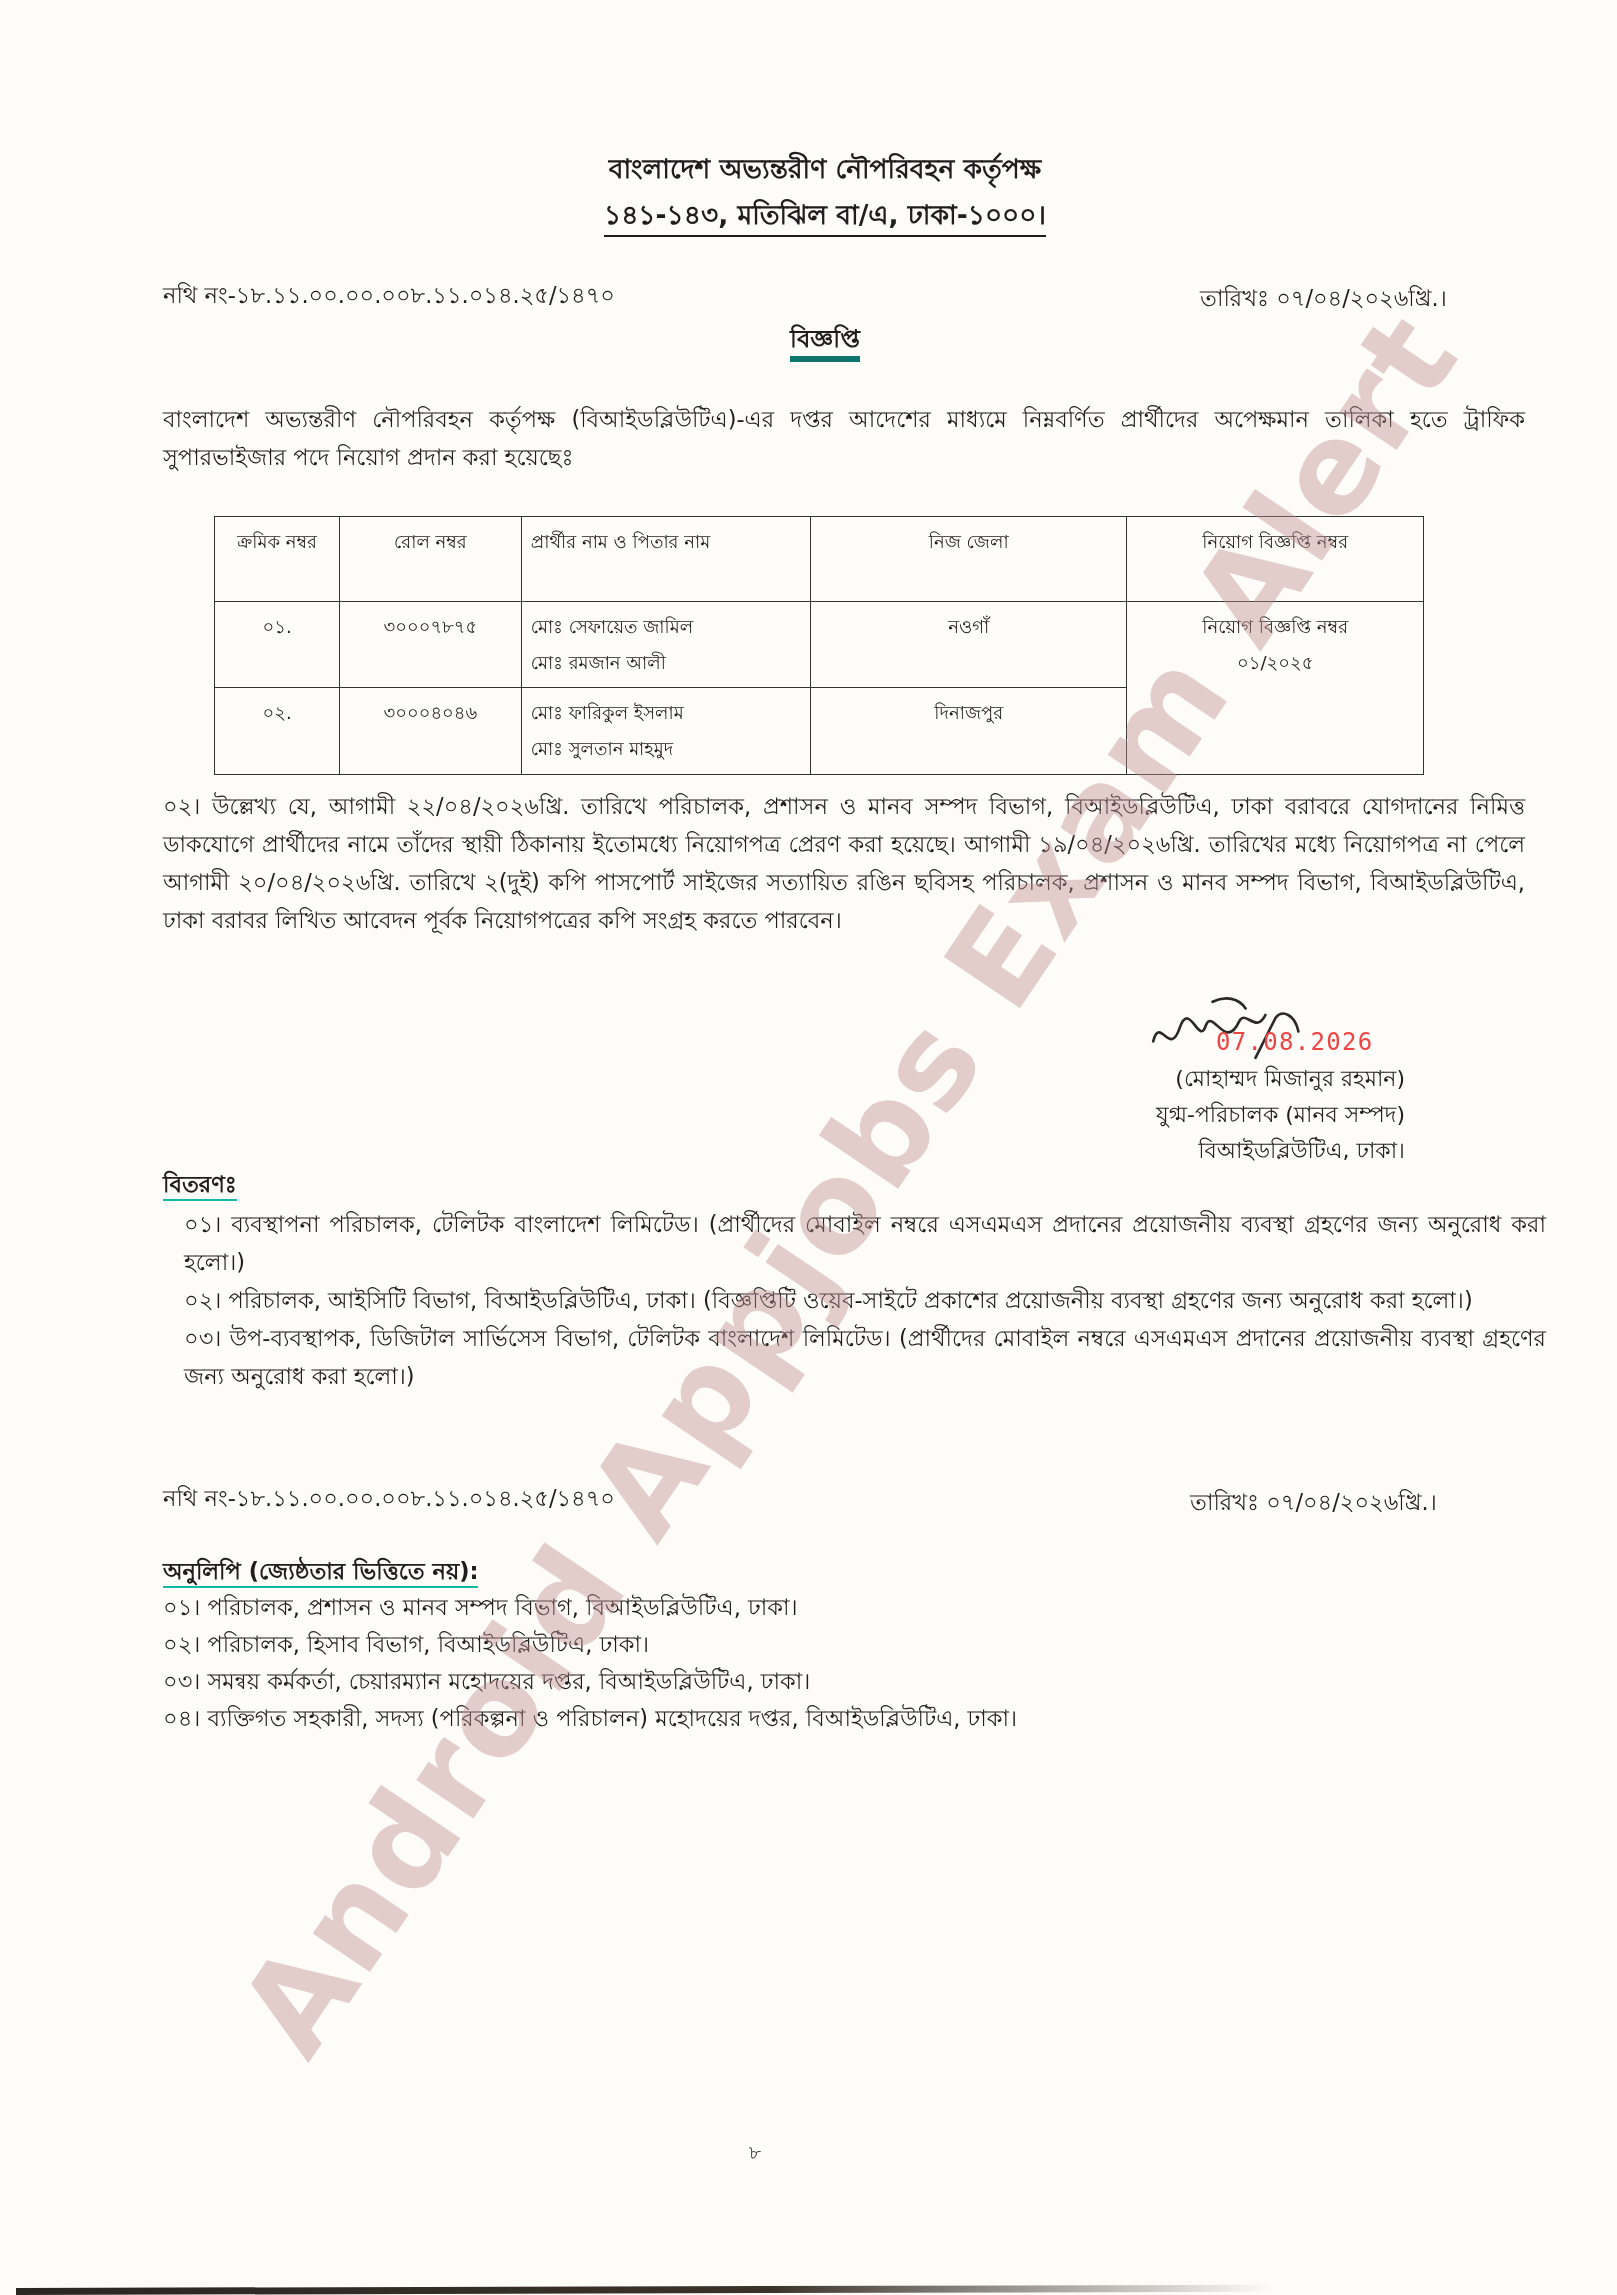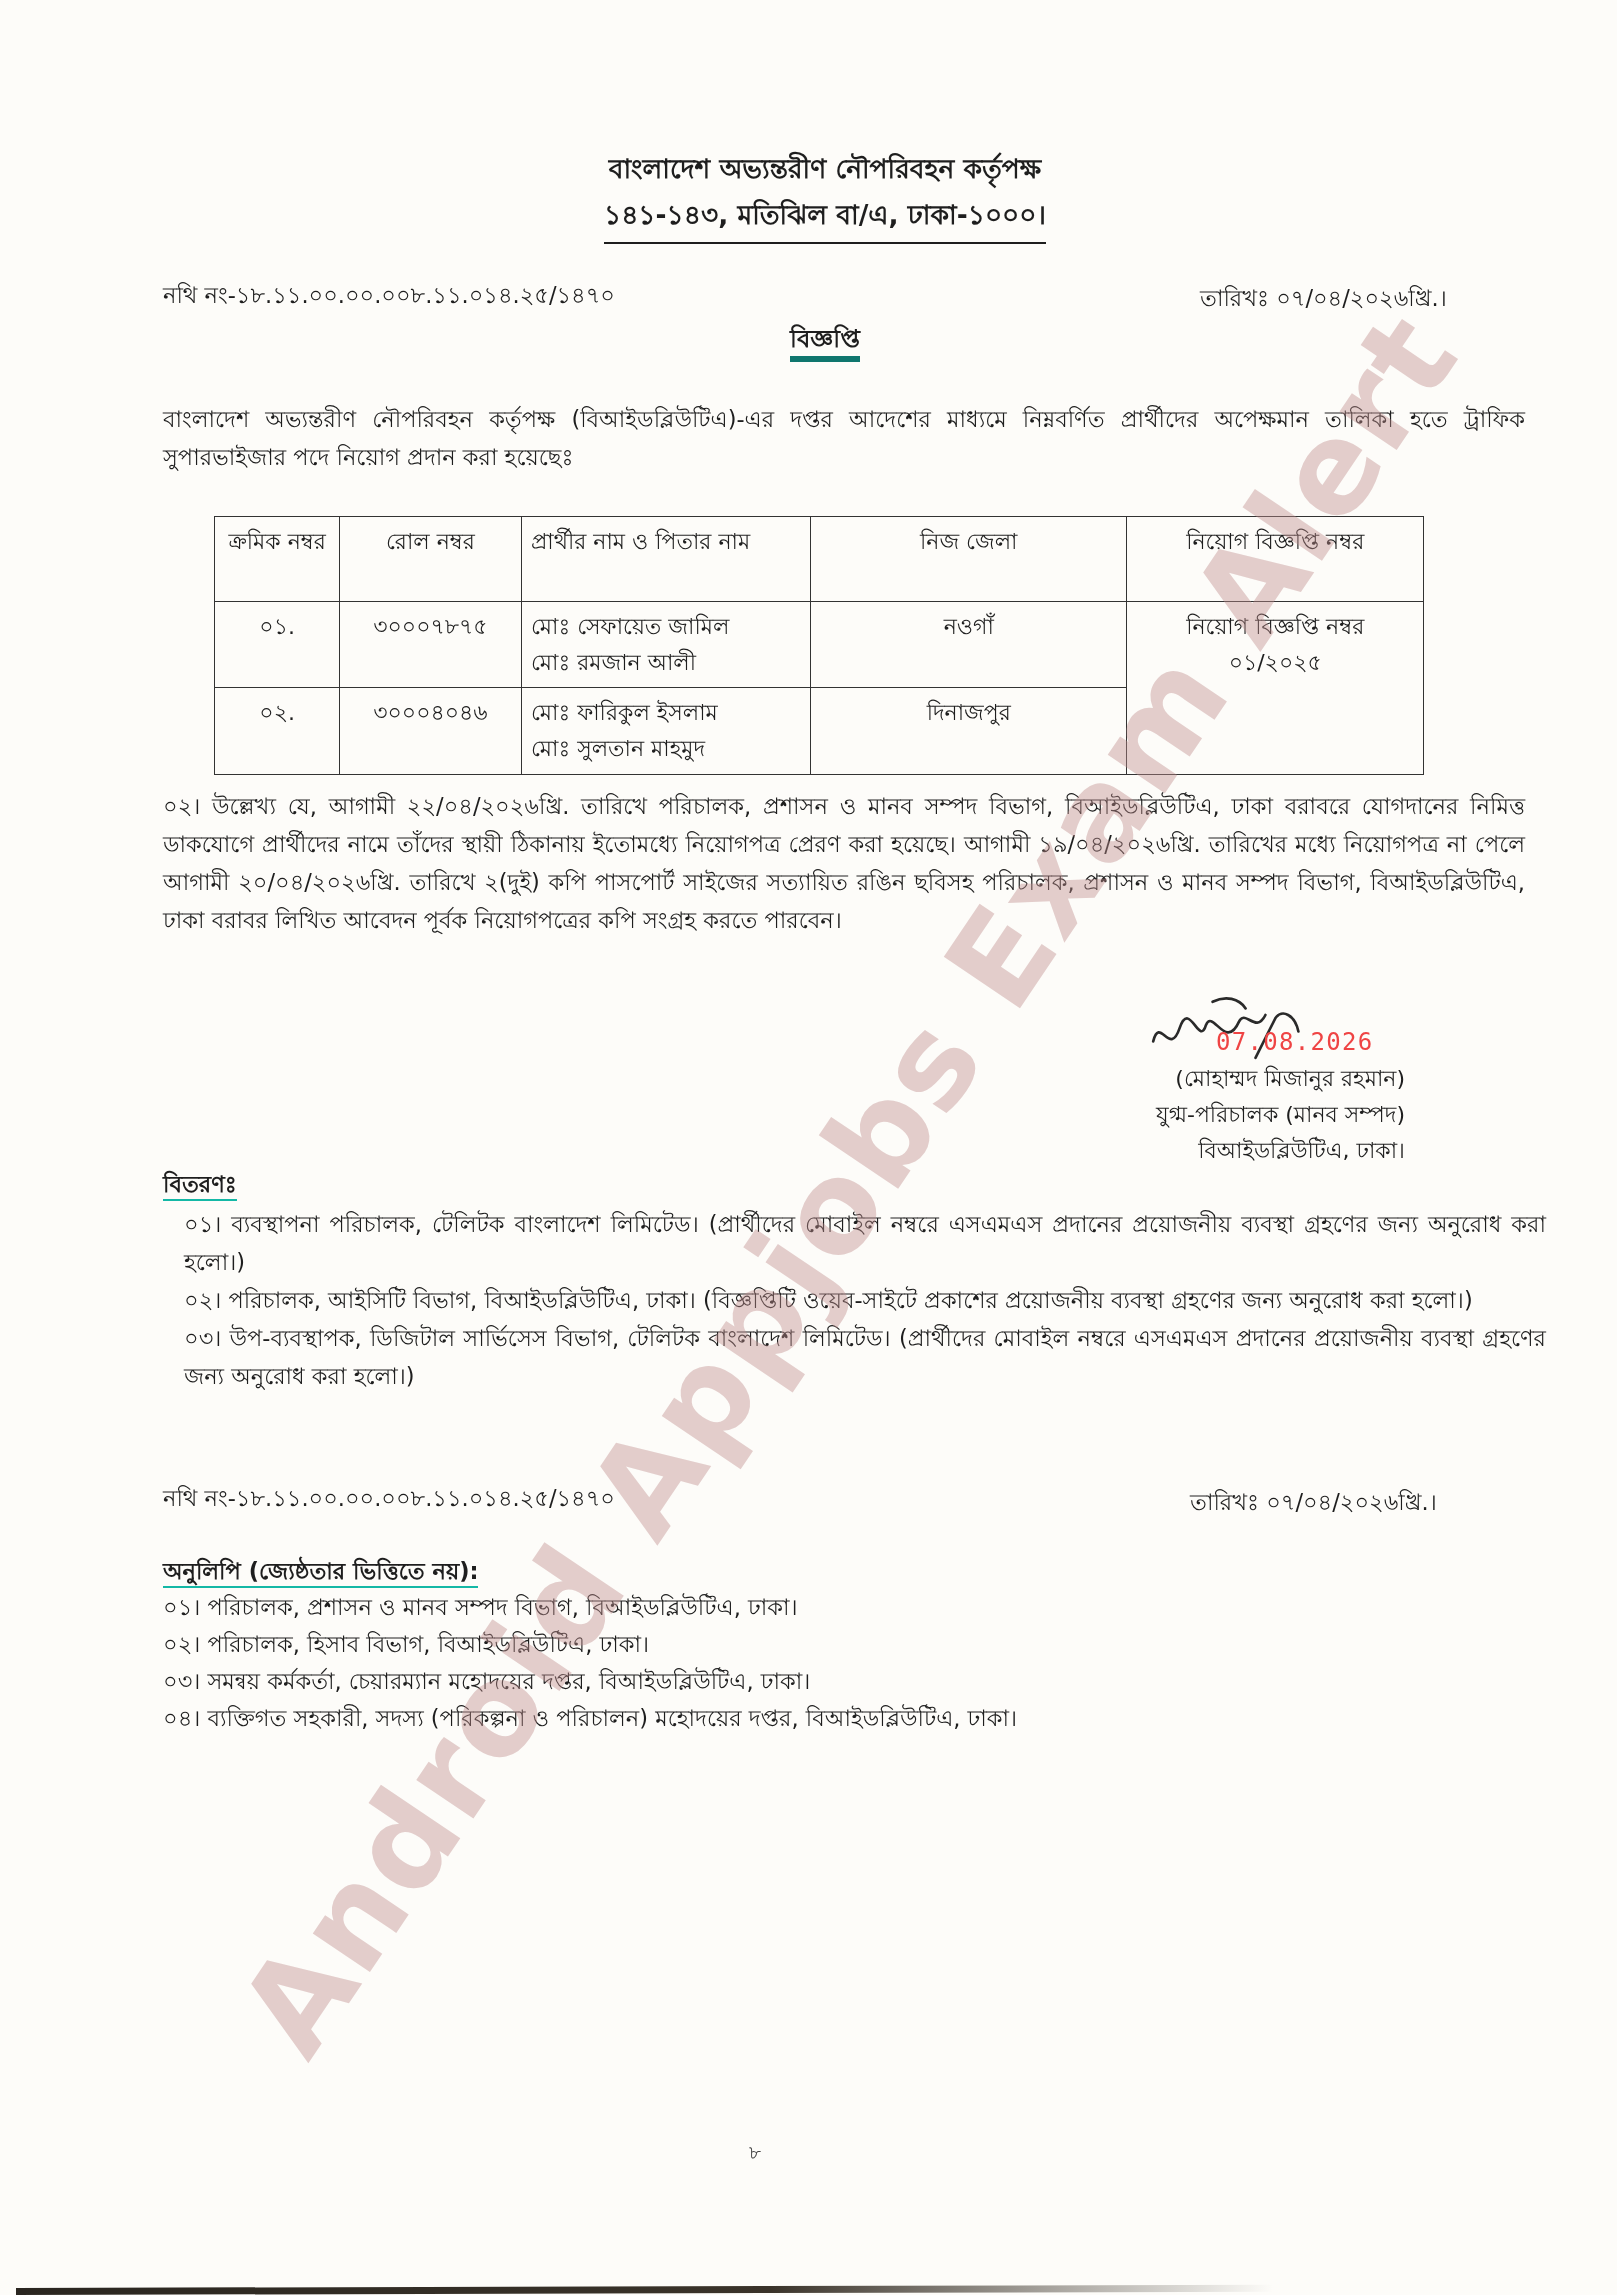--- a/index.html
+++ b/index.html
@@ -44,21 +44,21 @@
       font-weight: bold;
     }
     .org-address {
       left: 0; width: 1618px; top: 195px;
       text-align: center;
       font-size: 26.5px;
       font-weight: bold;
     }
     .org-address span {
       border-bottom: 2.6px double #1e1e1e;
-      padding-bottom: 12px;
+      padding-bottom: 5px;
     }
 
     .ref-no { left: 147px; top: 278px; font-size: 22.5px; }
     .date { left: 1184px; top: 281px; font-size: 22.5px; }
 
     .notice-title {
       left: 0; width: 1618px; top: 320px;
       text-align: center;
       font-size: 24px;
       font-weight: bold;
@@ -78,21 +78,21 @@
     }
     .para1 { top: 400px; }
     .para2 { top: 787px; }
 
     table.cand {
       position: absolute;
       left: 198px;
       top: 516px;
       width: 1210px;
       border-collapse: collapse;
-      font-size: 22px;
+      font-size: 18px;
     }
     table.cand td, table.cand th {
       border: 1.3px solid #333;
       vertical-align: top;
       font-weight: normal;
       padding: 6.6px 9.3px;
       line-height: 36px;
     }
     table.cand th { height: 71px; }
     table.cand td { height: 71px; }

